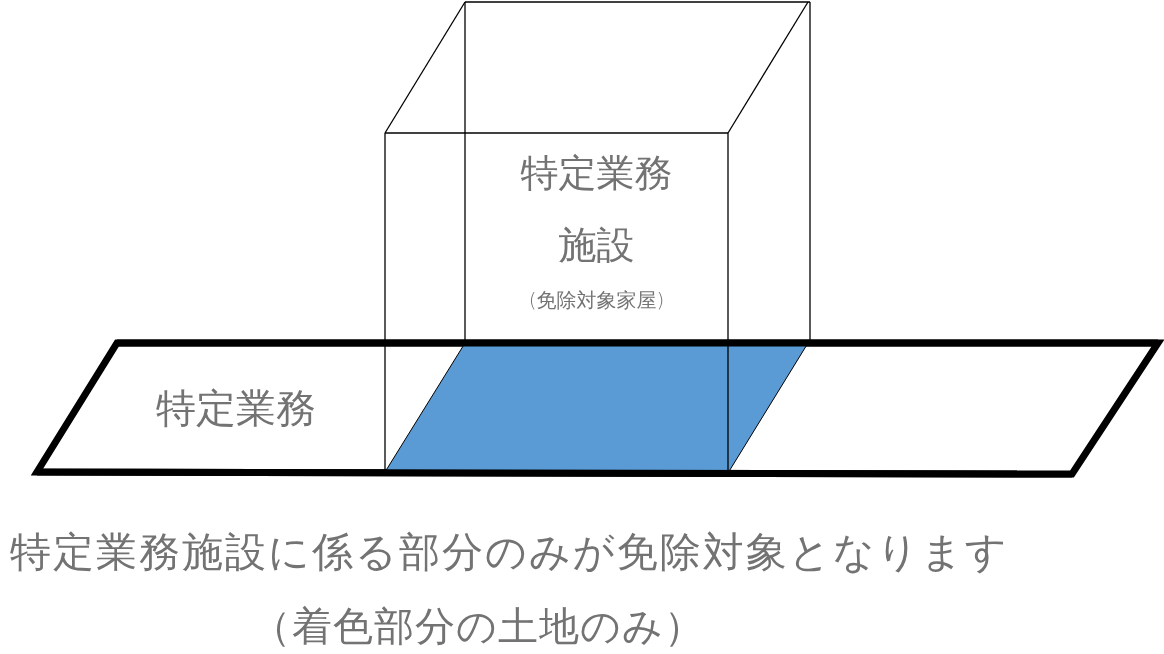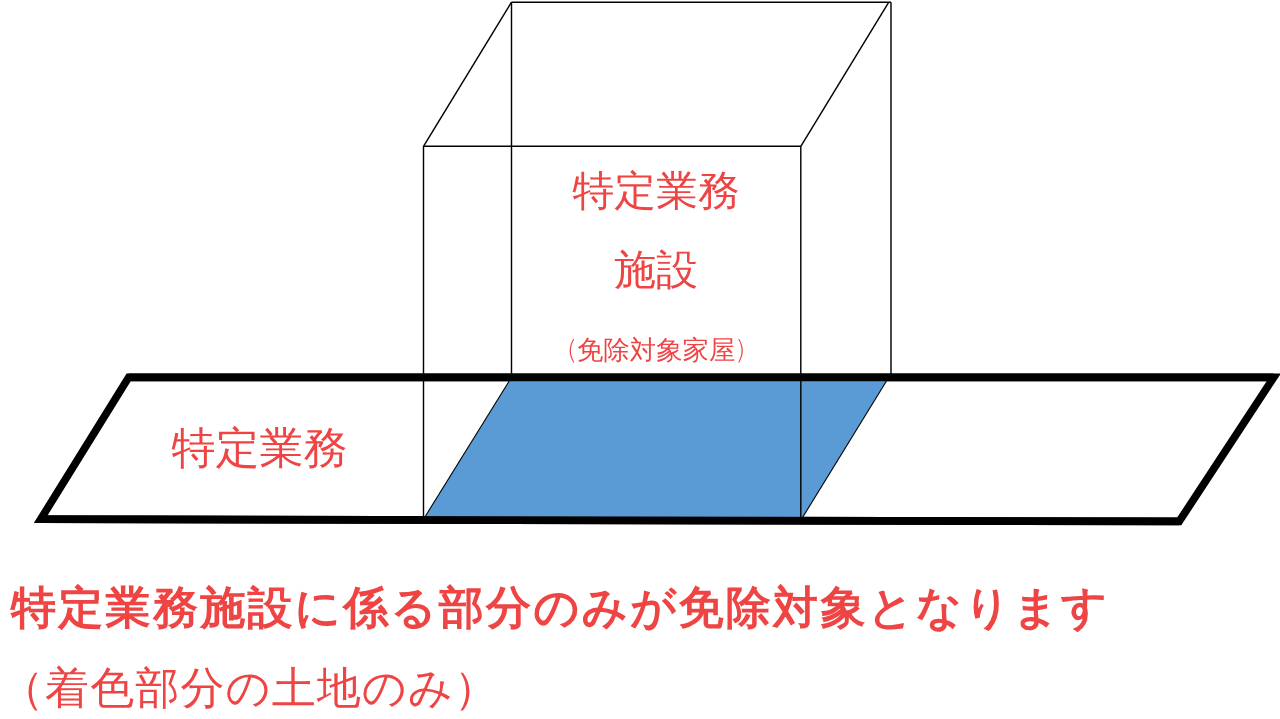--- a/index.html
+++ b/index.html
@@ -19,54 +19,54 @@
       position: absolute;
       left: 0;
       top: 0;
       width: 1164px;
       height: 654px;
     }
     .label {
       position: absolute;
       white-space: nowrap;
       font-weight: 300;
-      color: #ef4444;
+      color: #737373;
       line-height: 1;
     }
     .building-title {
       left: 465px;
       width: 263px;
       text-align: center;
       font-size: 38px;
     }
     #building-line1 { top: 154px; }
     #building-line2 { top: 226px; }
     #building-sub {
-      top: 306px;
-      font-size: 24px;
+      top: 290px;
+      font-size: 20px;
     }
     #lot-label {
       left: 156px;
       top: 388px;
       font-size: 40px;
     }
     .caption {
-      left: 0;
+      left: 12px;
       width: 932px;
+      text-align: center;
       font-size: 40px;
       letter-spacing: 1px;
     }
     #caption-line1 {
       top: 532px;
       text-align: left;
       left: 10px;
       width: auto;
       font-size: 41px;
       letter-spacing: 2px;
-      font-weight: bold;
     }
     #caption-line2 {
       top: 606px;
       font-size: 40px;
     }
   </style>
 </head>
 <body>
 
 <svg id="diagram" viewBox="0 0 1164 654" xmlns="http://www.w3.org/2000/svg">

